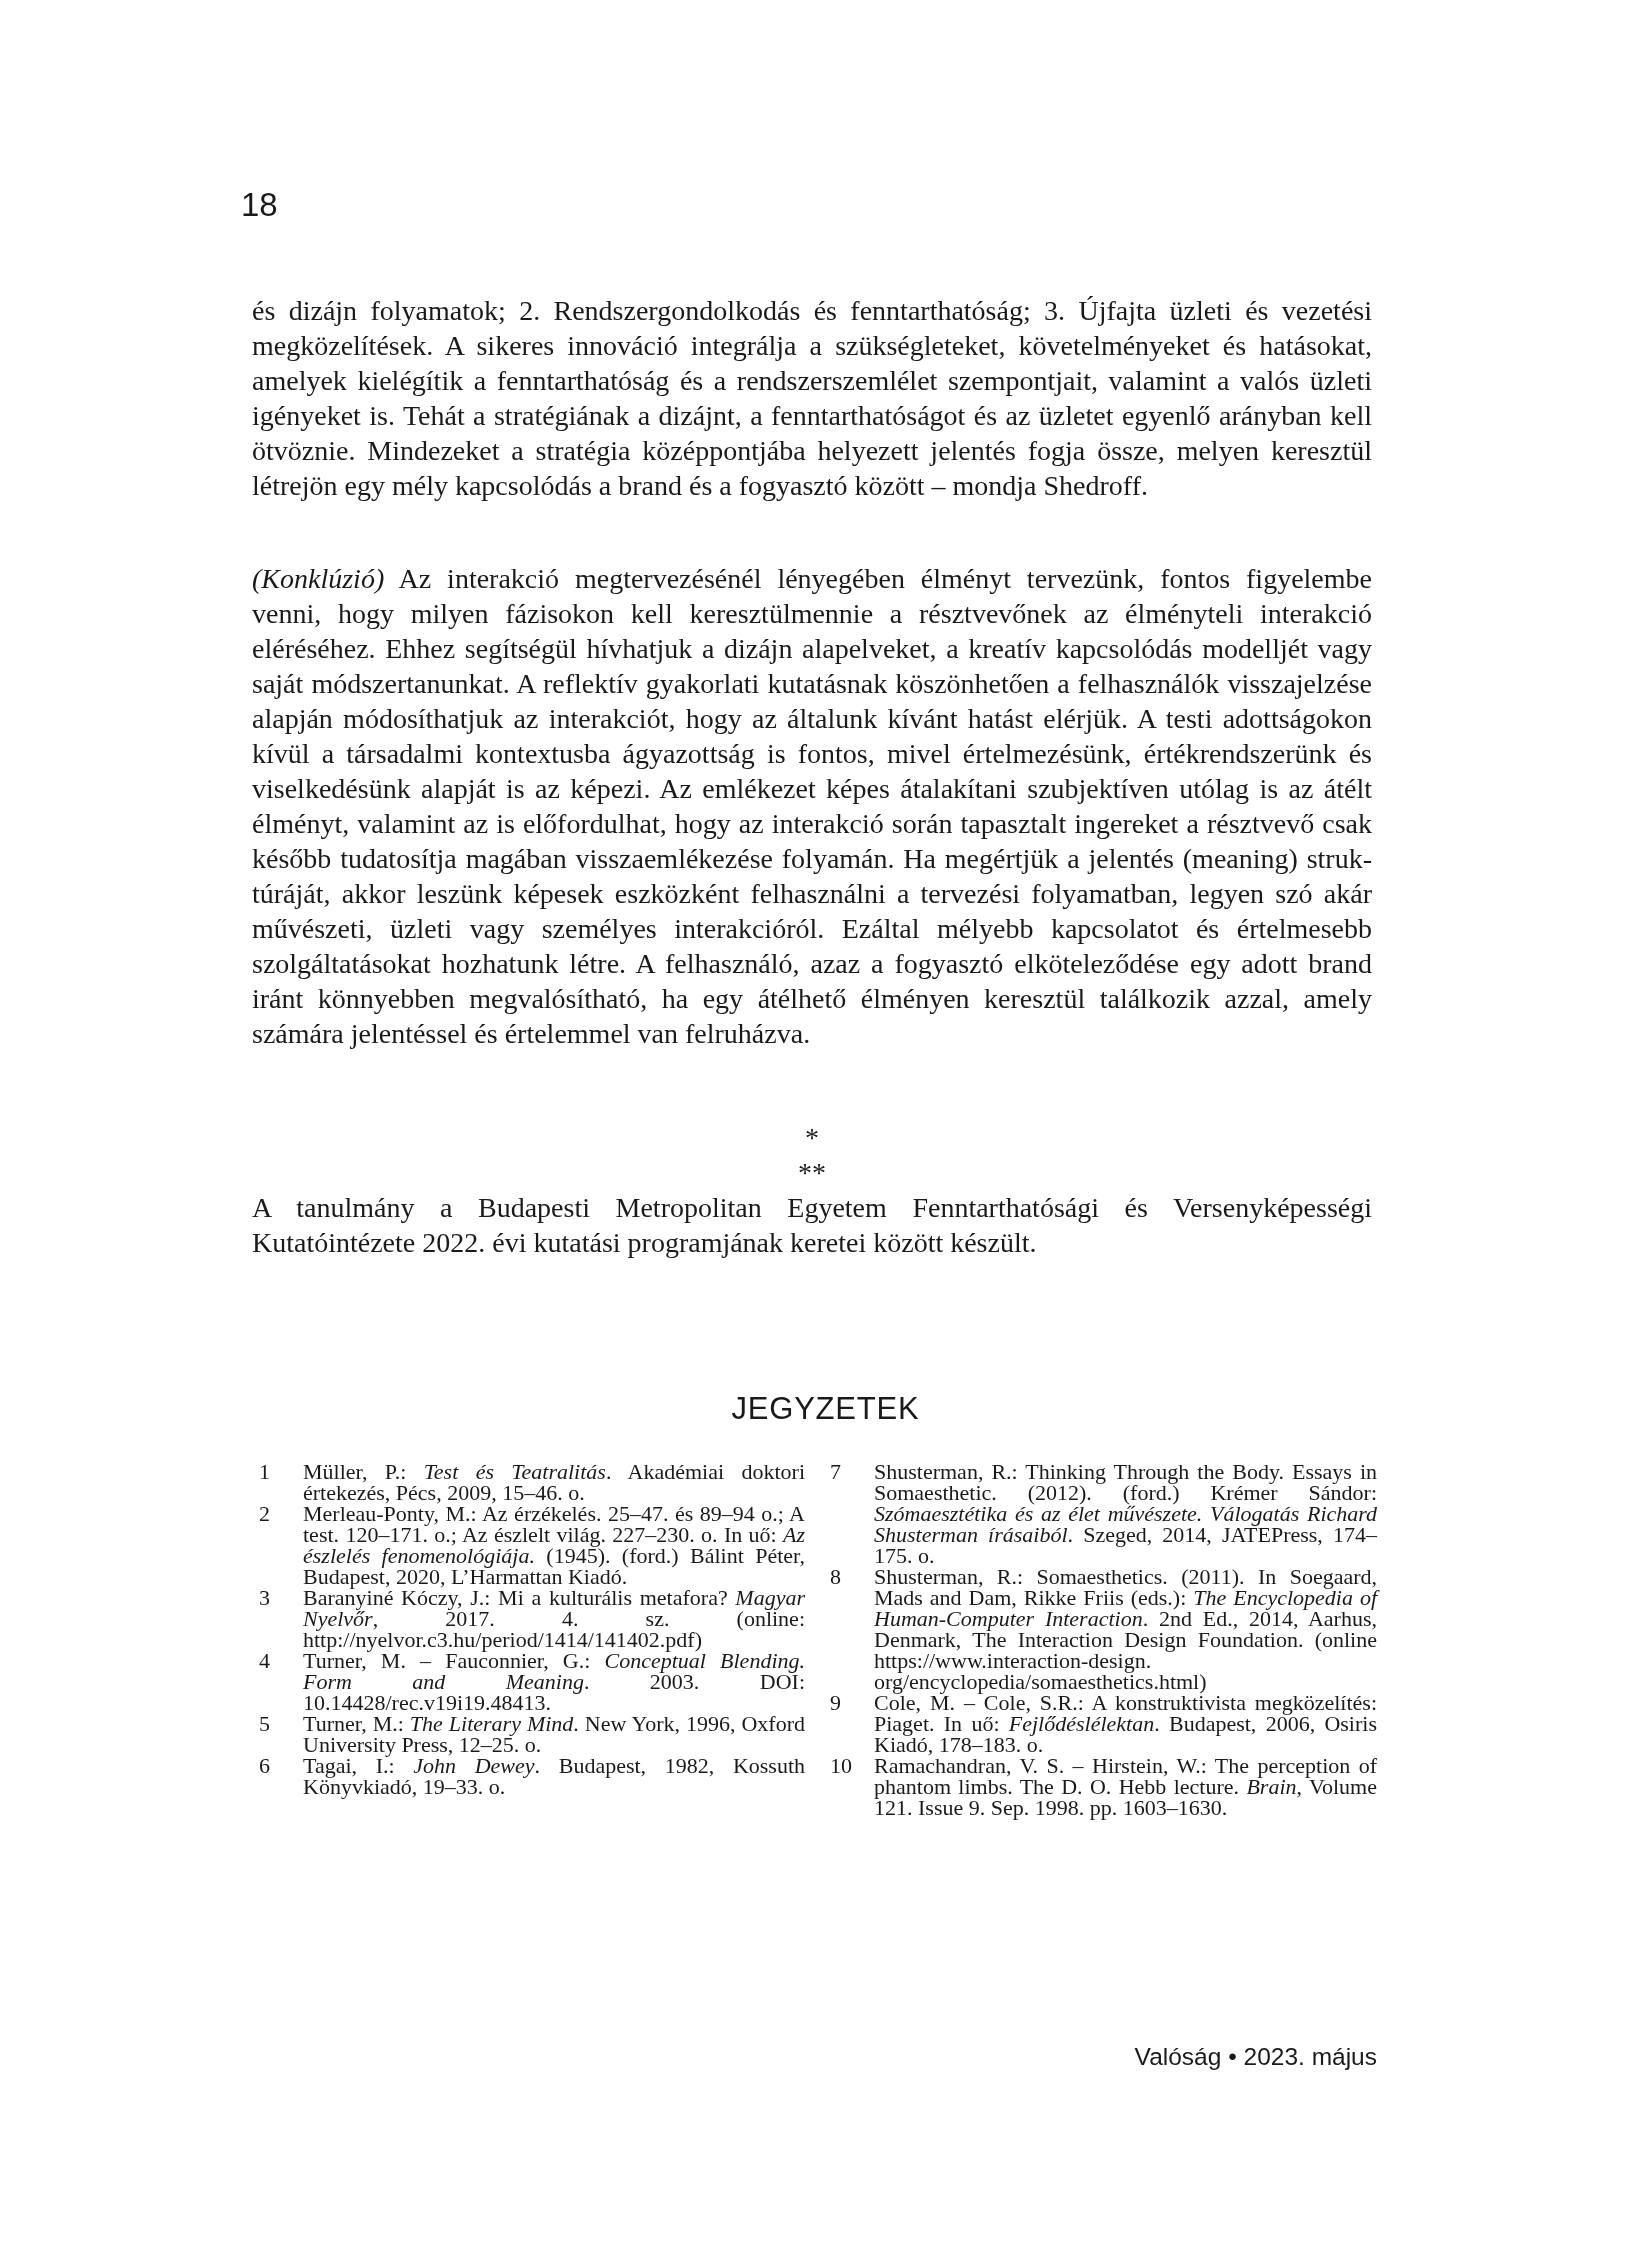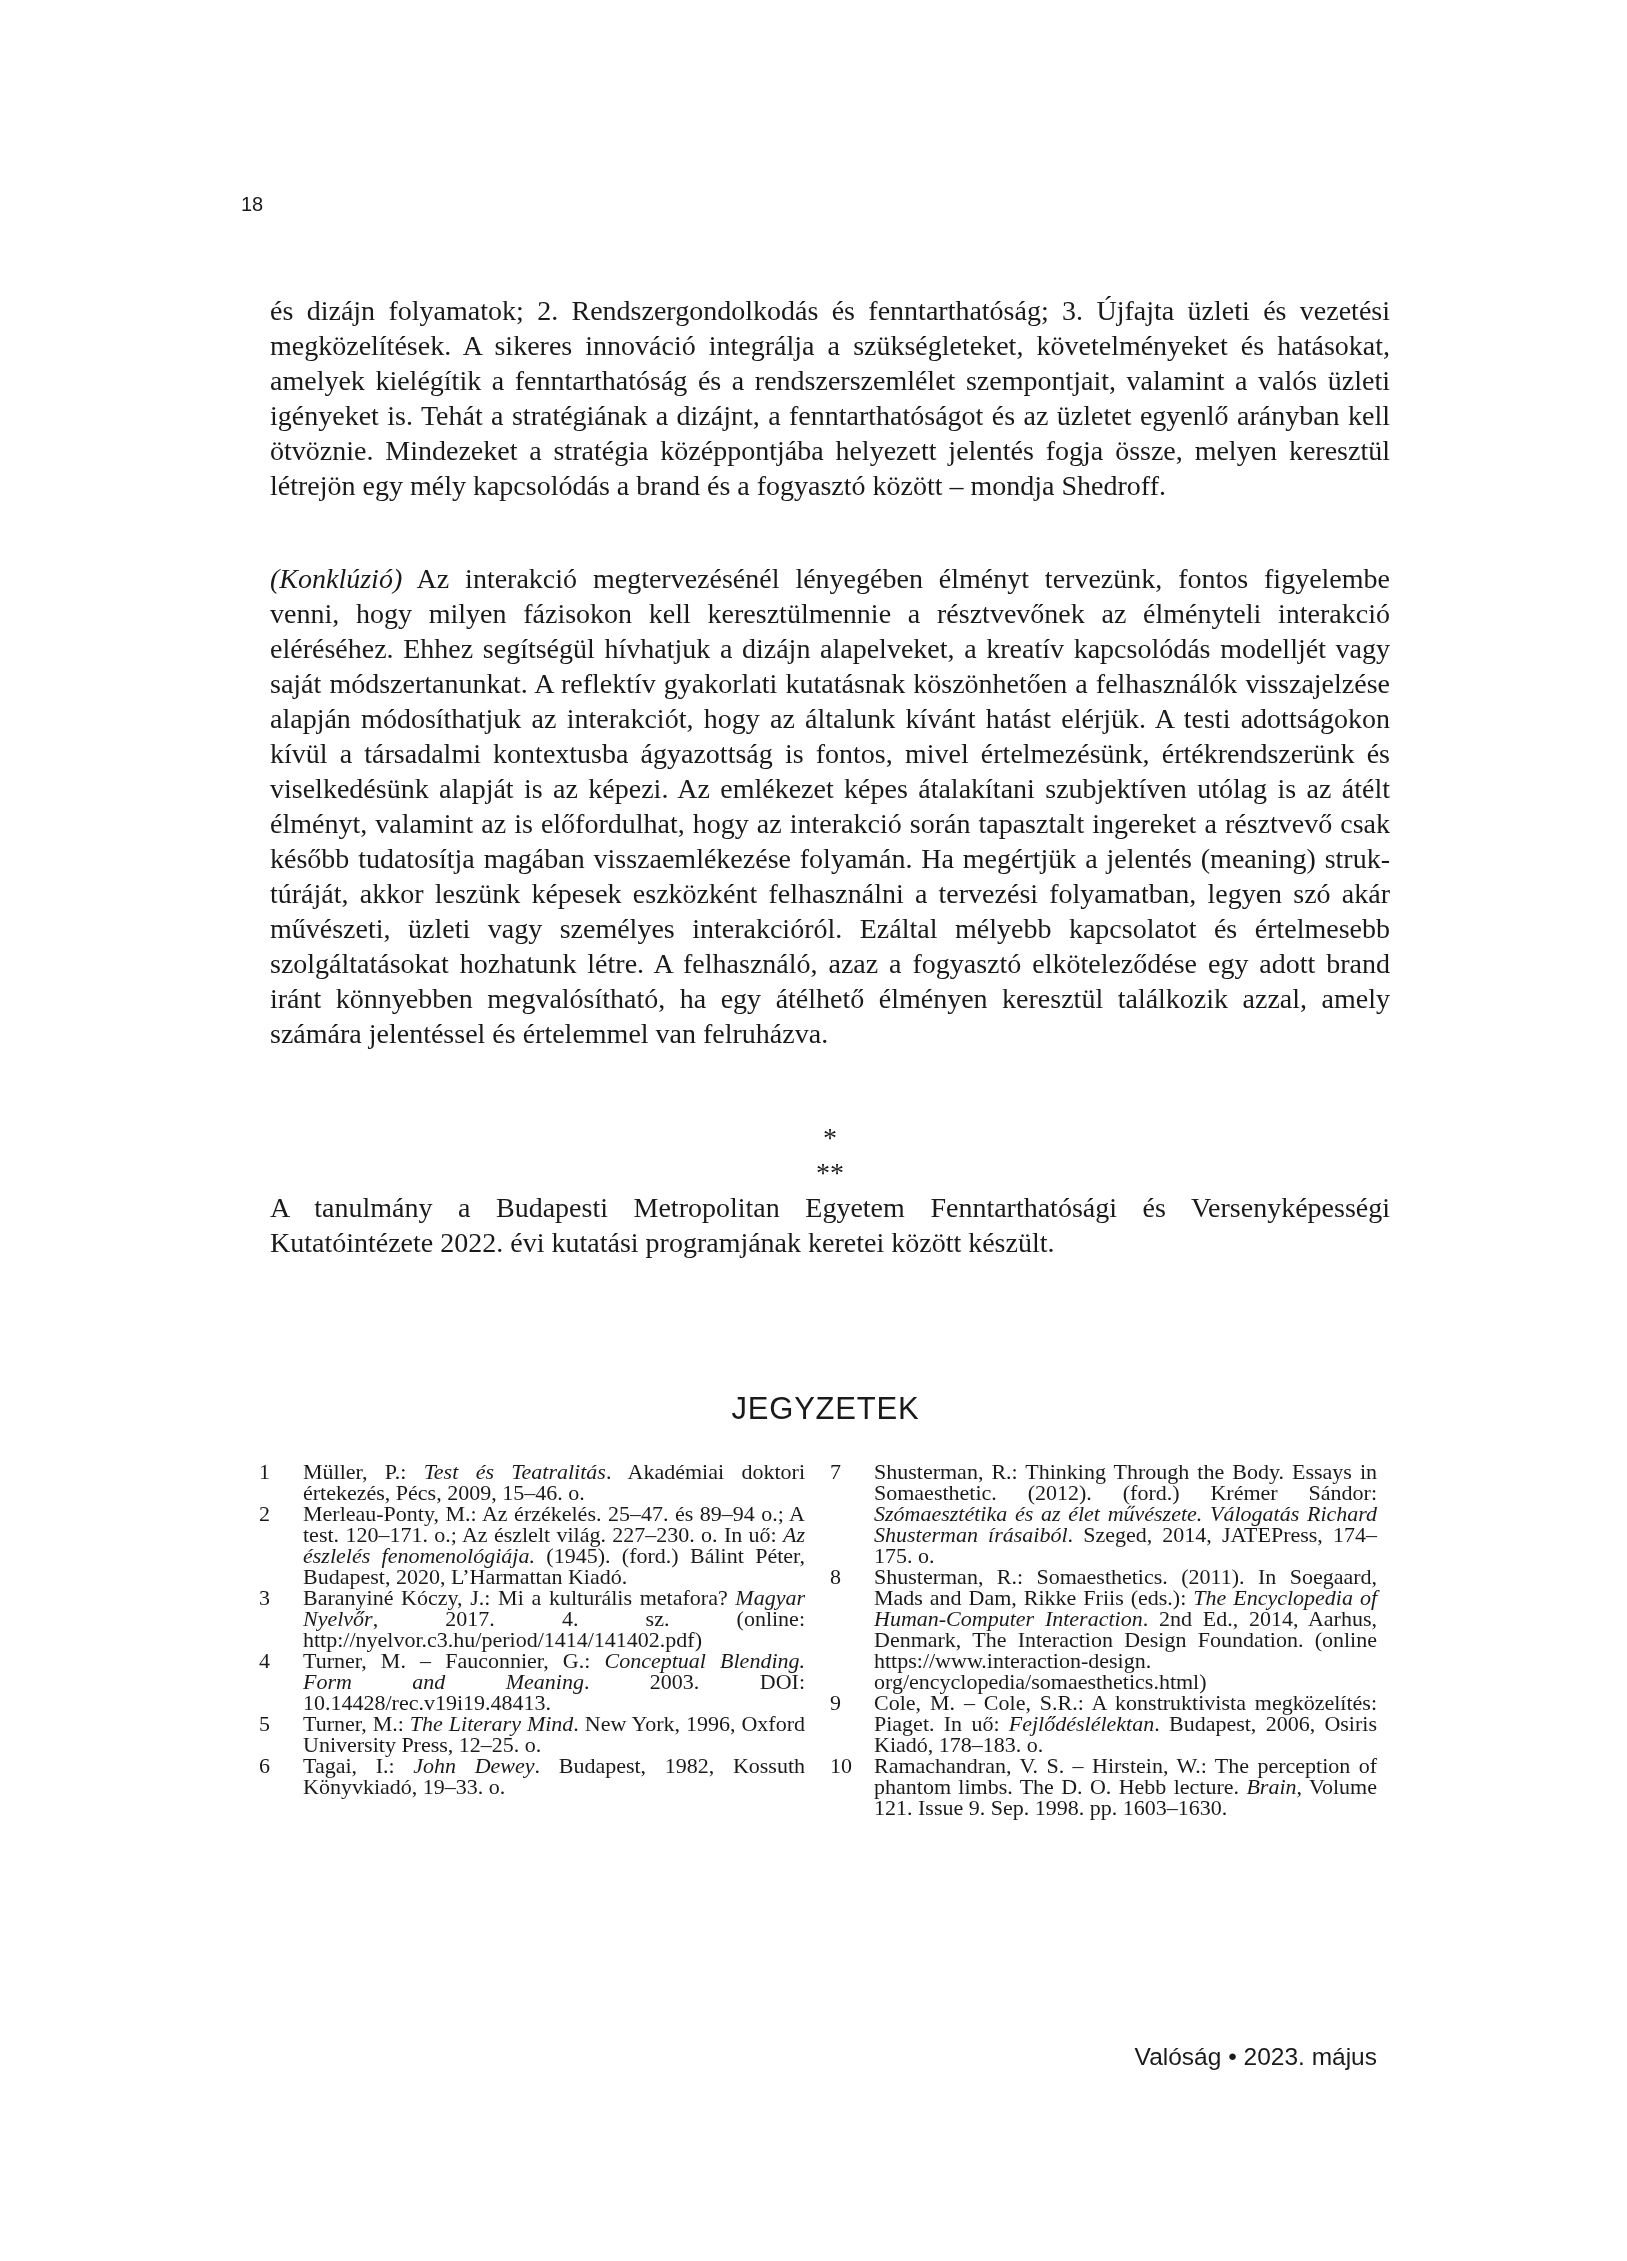--- a/index.html
+++ b/index.html
@@ -1,24 +1,24 @@
 <!DOCTYPE html>
 <html style="font-size:12.3px"><head>
 <meta charset="utf-8">
 <style>
   html, body { margin: 0; padding: 0; background: #ffffff; }
   body { width: 1628px; height: 2261px; position: relative; overflow: hidden; color: #1a1a1a; }
   .sans { font-family: "Liberation Sans", "DejaVu Sans", sans-serif; }
   .serif { font-family: "Liberation Serif", "DejaVu Serif", serif; }
 
-  #running-header { position: absolute; left: 241px; top: 189px; width: 1136px; height: 31px; font-size: 20px; line-height: 31px; }
+  #running-header { position: absolute; left: 241px; top: 189px; width: 1136px; height: 31px; font-size: 33px; line-height: 31px; }
   #running-header .pgnum { position: absolute; left: 0; top: 0; }
   #running-header .rtitle { position: absolute; right: 0; top: 0; letter-spacing: 0.2px; }
 
-  .body-block { position: absolute; left: 270px; width: 1120px; font-size: 28px; line-height: 35px; text-align: justify; hyphens: manual; }
+  .body-block { position: absolute; left: 252px; width: 1120px; font-size: 28px; line-height: 35px; text-align: justify; hyphens: manual; }
   .body-block p { margin: 0; }
   #para1 { top: 293px; }
   #para2 { top: 561px; }
   .sep { text-align: center !important; text-align-last: center; }
   #ack-block { top: 1120px; }
   .italic { font-style: italic; }
 
   #notes-heading { position: absolute; left: 0; width: 1628px; top: 1390px; text-align: center; font-size: 31px; line-height: 37px; letter-spacing: 0.8px; padding-left: 23px; box-sizing: border-box; }
 
   .notes-col { position: absolute; top: 1461px; font-size: 22px; line-height: 21px; }

